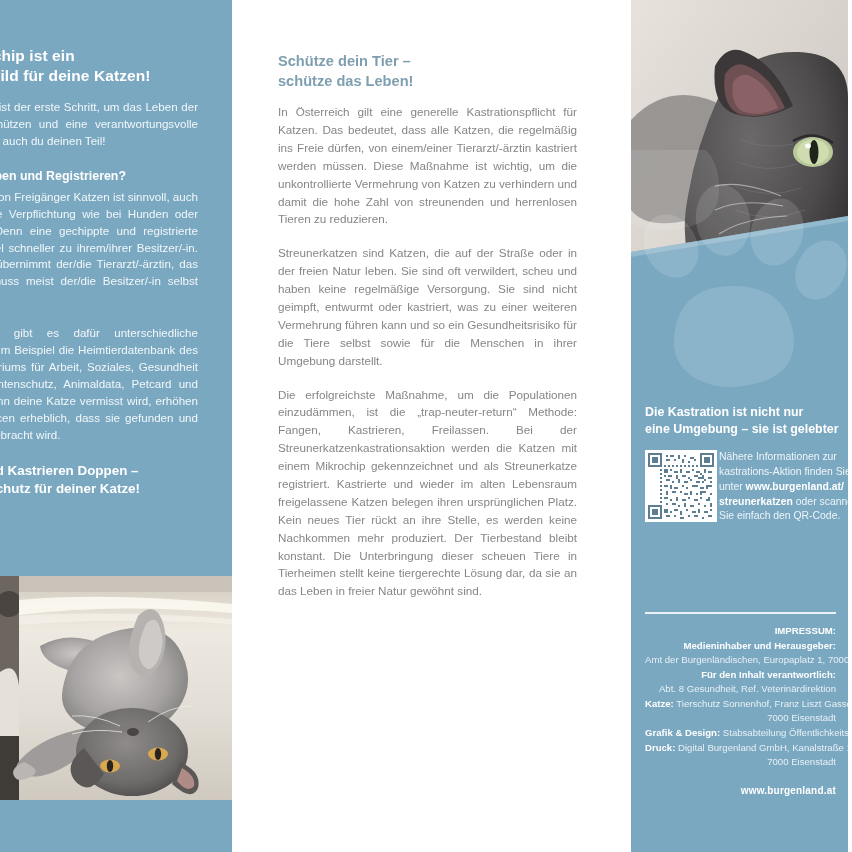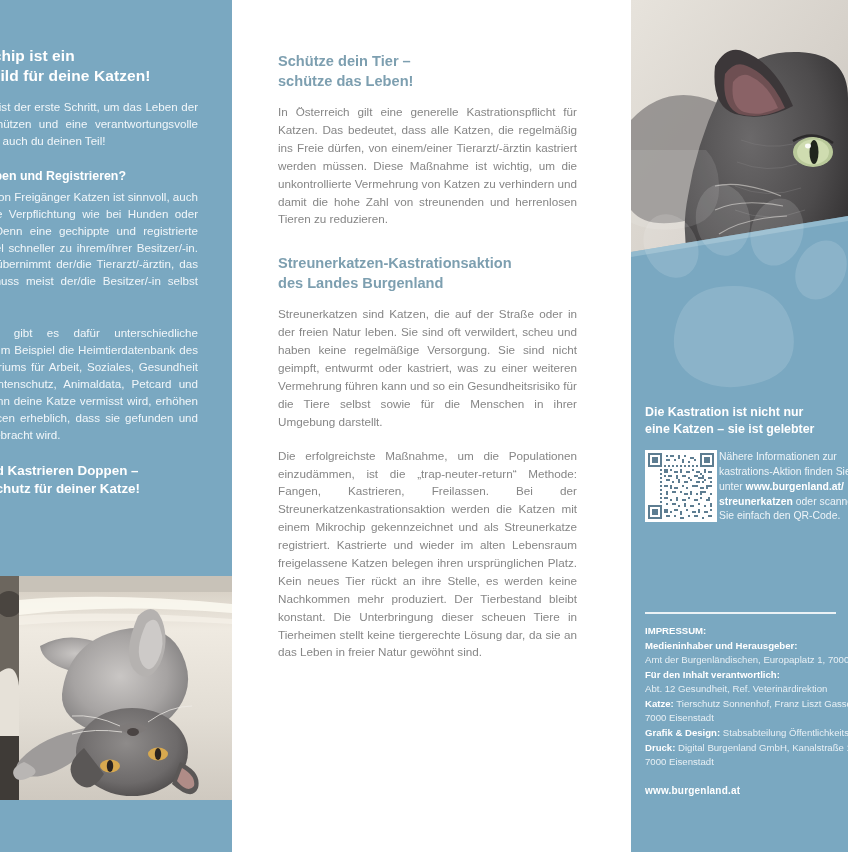--- a/index.html
+++ b/index.html
@@ -82,20 +82,21 @@
   .qr-box{width:72px;height:72px;flex:0 0 72px;background:#ffffff;padding:3px;
           box-sizing:border-box;}
   .qr-box svg{display:block;width:100%;height:100%;}
   .qr-text{
     color:#eef4f8;font-size:10.4px;line-height:1.42;white-space:nowrap;
   }
   .qr-text b{color:#ffffff;font-weight:bold;}
   .impressum{
     position:absolute;left:0;top:612px;width:219px;padding:0 14px;
     box-sizing:border-box;
+    text-align:right;
   }
   .imp-rule{height:2px;background:#ffffff;opacity:.85;margin:0 0 10px 0;}
   .imp-line{
     color:#e8f0f5;font-size:9.6px;line-height:1.52;white-space:nowrap;
   }
   .imp-line b{color:#ffffff;font-weight:bold;}
   .imp-url{
     color:#ffffff;font-weight:bold;font-size:10px;margin-top:15px;
     letter-spacing:.2px;
   }
@@ -192,24 +193,20 @@
   <div class="gap-white" style="left:232px;"></div>
 
   <div class="mid">
     <div class="mid-inner">
       <h2 class="mid-h">
         <span>Schütze dein Tier –</span><br>
         <span>schütze das Leben!</span>
       </h2>
       <p class="mid-p">In Österreich gilt eine generelle Kastrationspflicht für Katzen. Das bedeutet, dass alle Katzen, die regelmäßig ins Freie dürfen, von einem/einer Tierarzt/-ärztin kastriert werden müssen. Diese Maßnahme ist wichtig, um die unkontrollierte Vermehrung von Katzen zu verhindern und damit die hohe Zahl von streunenden und herrenlosen Tieren zu reduzieren.</p>
 
-      <h2 class="mid-h second">
-        <span>Streunerkatzen-Kastrationsaktion</span><br>
-        <span>des Landes Burgenland</span>
-      </h2>
       <p class="mid-p">Streunerkatzen sind Katzen, die auf der Straße oder in der freien Natur leben. Sie sind oft verwildert, scheu und haben keine regelmäßige Versorgung. Sie sind nicht geimpft, entwurmt oder kastriert, was zu einer weiteren Vermehrung führen kann und so ein Gesundheitsrisiko für die Tiere selbst sowie für die Menschen in ihrer Umgebung darstellt.</p>
       <p class="mid-p">Die erfolgreichste Maßnahme, um die Populationen einzudämmen, ist die „trap-neuter-return“ Methode: Fangen, Kastrieren, Freilassen. Bei der Streunerkatzenkastrationsaktion werden die Katzen mit einem Mikrochip gekennzeichnet und als Streunerkatze registriert. Kastrierte und wieder im alten Lebensraum freigelassene Katzen belegen ihren ursprünglichen Platz. Kein neues Tier rückt an ihre Stelle, es werden keine Nachkommen mehr produziert. Der Tierbestand bleibt konstant. Die Unterbringung dieser scheuen Tiere in Tierheimen stellt keine tiergerechte Lösung dar, da sie an das Leben in freier Natur gewöhnt sind.</p>
     </div>
   </div>
 
   <div class="gap-white" style="left:632px;"></div>
 
   <div class="right-panel">
 
     <div class="rp-photo">
@@ -278,21 +275,21 @@
       </g>
       <g fill="#ffffff" opacity="0.10">
         <ellipse cx="22" cy="-16" rx="30" ry="40" transform="rotate(-22 22 -16)"></ellipse>
         <path d="M-20 18 q10 -40 58 -34 q48 6 50 50 q2 38 -36 44 q-40 6 -62 -12 q-18 -16 -10 -48 Z"></path>
       </g>
     </svg>
 
     <div class="rp-body">
       <div class="rp-claim">
         <span>Die Kastration ist nicht nur</span><br>
-        <span>eine Katzen – sie ist gelebter</span>
+        <span>eine Umgebung – sie ist gelebter</span>
       </div>
 
       <div class="qr-row">
         <div class="qr-box">
           <svg viewBox="0 0 33 33" shape-rendering="crispEdges">
             <rect width="33" height="33" fill="#ffffff"></rect>
             <g fill="#5d7d91">
 
               <path d="M0 0h7v7h-7z"></path>
                 <path d="M1 1h5v5h-5z" fill="#ffffff"></path>
@@ -332,21 +329,21 @@
         </div>
       </div>
     </div>
 
     <div class="impressum">
       <div class="imp-rule"></div>
       <div class="imp-line"><b>IMPRESSUM:</b></div>
       <div class="imp-line"><b>Medieninhaber und Herausgeber:</b></div>
       <div class="imp-line">Amt der Burgenländischen, Europaplatz 1, 7000 Eisenstadt</div>
       <div class="imp-line"><b>Für den Inhalt verantwortlich:</b></div>
-      <div class="imp-line">Abt. 12 Gesundheit, Ref. Veterinärdirektion</div>
+      <div class="imp-line">Abt. 8 Gesundheit, Ref. Veterinärdirektion</div>
       <div class="imp-line"><b>Katze:</b><span> Tierschutz Sonnenhof, Franz Liszt Gasse 1,</span></div>
       <div class="imp-line">7000 Eisenstadt</div>
       <div class="imp-line"><b>Grafik &amp; Design:</b><span> Stabsabteilung Öffentlichkeitsarbeit</span></div>
       <div class="imp-line"><b>Druck:</b><span> Digital Burgenland GmbH, Kanalstraße 1,</span></div>
       <div class="imp-line">7000 Eisenstadt</div>
       <div class="imp-url">www.burgenland.at</div>
     </div>
 
   </div>
 </div>

